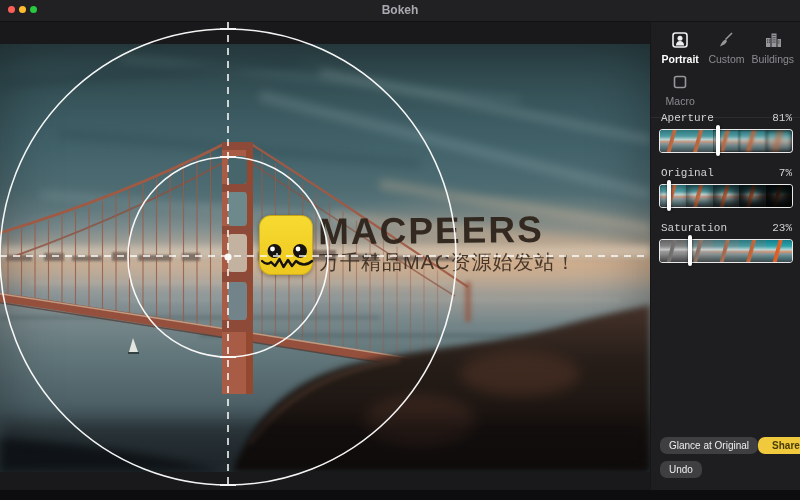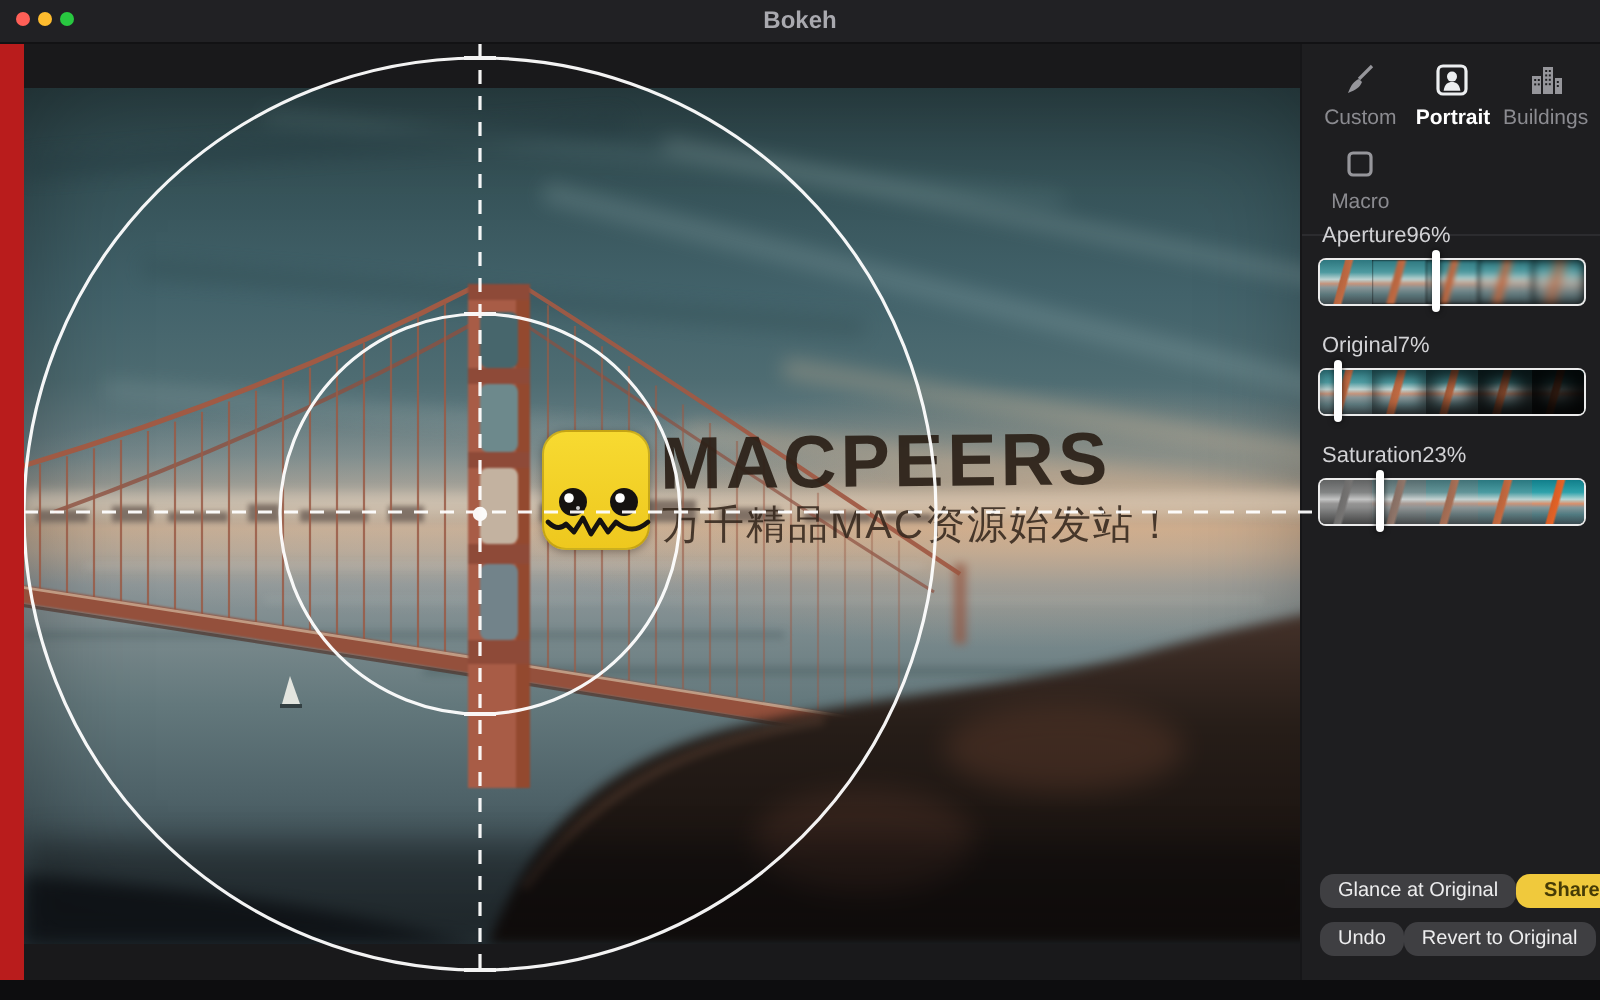--- a/index.html
+++ b/index.html
@@ -1,29 +1,29 @@
 <!DOCTYPE html>
 <html><head>
 <meta charset="utf-8">
 <style>
   * { margin:0; padding:0; box-sizing:border-box; }
   html,body { width:800px; height:500px; overflow:hidden; background:#1b1b1d;
     font-family:"Liberation Sans", sans-serif; }
-  .window { position:relative; width:800px; height:500px; background:#b91c1c; }
+  .window { position:relative; width:800px; height:500px; background:#14b8a6; }
 
   
   .titlebar { position:absolute; left:0; top:0; width:800px; height:22px;
     background:#212124; border-bottom:1px solid #121214; z-index:40; }
   .traffic { position:absolute; left:8px; top:6px; display:flex; gap:4px; }
   .tl-dot { width:7px; height:7px; border-radius:50%; }
   .win-title { position:absolute; left:0; top:0; width:100%; height:22px;
     line-height:21px; text-align:center; font-size:12px; font-weight:bold; color:#a9a9af; }
 
   
-  .canvas { position:absolute; left:12px; top:22px; width:650px; height:468px;
+  .canvas { position:absolute; left:0; top:22px; width:650px; height:468px;
     background:#19191b; overflow:hidden; }
 
   
   .photo { position:absolute; left:0; top:22px; width:650px; height:428px; overflow:hidden;
     background:
       radial-gradient(ellipse 60% 22% at 78% 50%, rgba(228,182,140,.50), rgba(228,182,140,0) 70%),
       radial-gradient(ellipse 55% 18% at 30% 49%, rgba(216,196,176,.38), rgba(216,196,176,0) 70%),
       linear-gradient(180deg,
         #2c4347 0%, #37545a 12%, #42626a 24%, #4e6c72 34%, #6b8186 43%,
         #98978f 48%, #c0a78e 51.5%, #b2a494 54%, #8d9698 58%, #79898c 64%,
@@ -54,22 +54,22 @@
   .preset .p-icon { width:20px; height:20px; display:flex; align-items:center; justify-content:center; }
   .preset .p-label { font-size:10.5px; color:#8b8b90; }
   .preset.selected .p-label { color:#ffffff; font-weight:bold; }
   .p-stroke { stroke:#96969b; fill:none; stroke-width:1.6; }
   .p-fill { fill:#96969b; }
   .preset.selected .p-stroke { stroke:#eceef0; }
   .preset.selected .p-fill { fill:#eceef0; }
 
   .sliders { position:absolute; left:0; top:90px; width:150px; }
   .slider-group { margin-bottom:14px; }
-  .slider-head { display:flex; justify-content:flex-start; padding:0 9px 0 10px;
-    font-size:11px; color:#d2d2d5; margin-bottom:5px; }
+  .slider-head { display:flex; justify-content:space-between; padding:0 9px 0 10px;
+    font-size:11px; color:#d2d2d5; margin-bottom:5px;font-family:Liberation Mono, monospace; }
   .filmstrip { position:relative; margin:0 8px 0 8px; width:134px; height:24px;
     border:1.5px solid rgba(255,255,255,.92); border-radius:4px; background:#000; }
   .strip-cells { position:absolute; inset:0; display:flex; overflow:hidden; border-radius:2.5px; }
   .thumb { flex:1 1 0; background:
       linear-gradient(105deg, transparent 38%, #b5643f 41%, #c06a42 50%, transparent 54%),
       linear-gradient(180deg, #2e777f 0%, #4d9aa0 28%, #bcd3d2 44%, #c4937b 54%,
         #8a9698 62%, #5c787c 78%, #3f4a4e 100%); }
   .strip-handle { position:absolute; top:-5px; width:4px; height:31px; background:#ffffff;
     border-radius:2px; box-shadow:0 0 3px rgba(0,0,0,.7); z-index:3; }
   
@@ -261,38 +261,38 @@
         <line x1="220" y1="7" x2="236" y2="7" stroke-width="2"></line>
         <line x1="220" y1="463" x2="236" y2="463" stroke-width="2"></line>
         <circle cx="228" cy="235" r="3.6" fill="#ffffff" stroke="none"></circle>
       </g>
     </svg>
   </div>
 
   <div class="panel">
 
     <div class="preset-grid">
-      <div class="preset">
-        <span class="p-icon">
-          <svg width="20" height="20" viewBox="0 0 20 20">
-            <path d="M16 3 L9.5 9.5" class="p-stroke" stroke-width="2.2"></path>
-            <path d="M9.5 9.5 C7 10.5 5.5 12.5 4 16.5 C8 15 10 13.5 11 11 Z" class="p-fill"></path>
-          </svg>
-          </span>
-        <span class="p-label">Custom</span>
-      </div>
       <div class="preset selected">
         <span class="p-icon">
           <svg width="20" height="20" viewBox="0 0 20 20">
             <rect x="3" y="3" width="14" height="14" rx="2.5" class="p-stroke"></rect>
             <circle cx="10" cy="8.3" r="2.5" class="p-fill"></circle>
             <path d="M5.8 15.4 C6.3 12 8 11 10 11 C12 11 13.7 12 14.2 15.4 Z" class="p-fill"></path>
           </svg>
           </span>
         <span class="p-label">Portrait</span>
+      </div>
+      <div class="preset">
+        <span class="p-icon">
+          <svg width="20" height="20" viewBox="0 0 20 20">
+            <path d="M16 3 L9.5 9.5" class="p-stroke" stroke-width="2.2"></path>
+            <path d="M9.5 9.5 C7 10.5 5.5 12.5 4 16.5 C8 15 10 13.5 11 11 Z" class="p-fill"></path>
+          </svg>
+          </span>
+        <span class="p-label">Custom</span>
       </div>
       <div class="preset">
         <span class="p-icon">
           <svg width="20" height="20" viewBox="0 0 20 20">
             <rect x="3" y="8" width="4.5" height="9" class="p-fill"></rect>
             <rect x="8.5" y="3.5" width="5" height="13.5" class="p-fill"></rect>
             <rect x="14.5" y="9" width="3.5" height="8" class="p-fill"></rect>
             <g fill="#1e1e20">
               <rect x="9.6" y="5" width="1" height="1"></rect>
                 <rect x="11.4" y="5" width="1" height="1"></rect>
@@ -321,21 +321,21 @@
           </span>
         <span class="p-label">Macro</span>
       </div>
     </div>
 
     <div class="sliders">
 
       <div class="slider-group">
         <div class="slider-head">
           <span>Aperture</span>
-          <span>96%</span>
+          <span>81%</span>
         </div>
         <div class="filmstrip s-ap">
           <div class="strip-cells">
             <div class="thumb"></div>
               <div class="thumb"></div>
               <div class="thumb"></div>
             <div class="thumb"></div>
               <div class="thumb"></div>
           </div>
           <div class="strip-handle" style="left: calc(44% - 2px);"></div>
@@ -378,20 +378,19 @@
 
     </div>
 
     <div class="actions">
       <div class="action-row">
         <button class="btn">Glance at Original</button>
         <button class="btn btn-share" id="share-btn" style="background: rgb(240, 201, 60);">Share</button>
       </div>
       <div class="action-row">
         <button class="btn">Undo</button>
-        <button class="btn">Revert to Original</button>
       </div>
     </div>
 
   </div>
 
   <div class="bottombar"></div>
 </div>
 
 </body></html>

